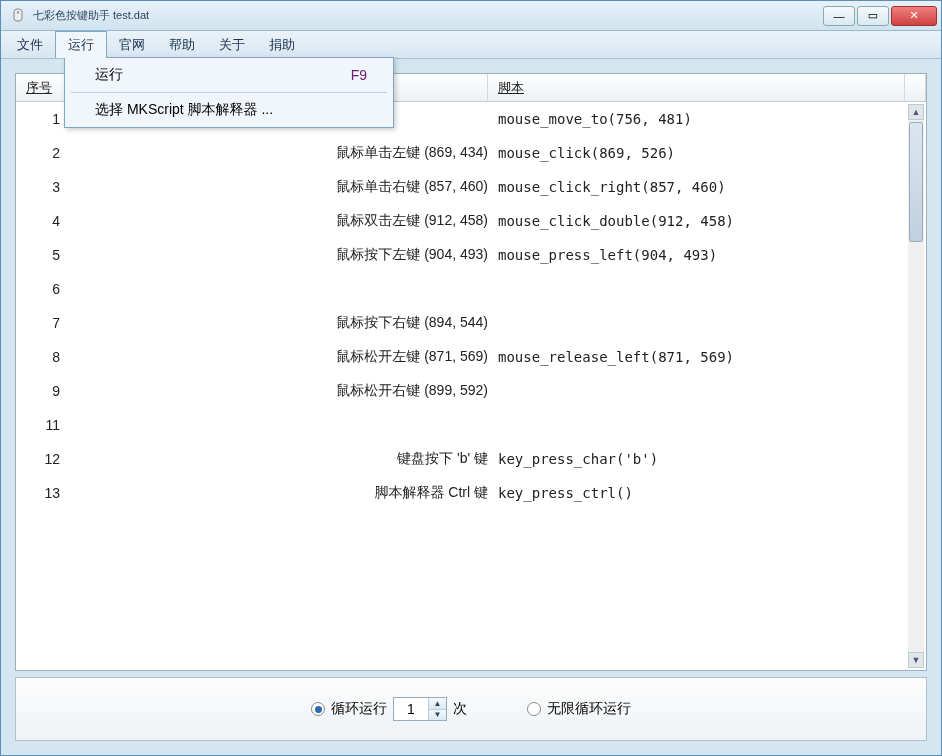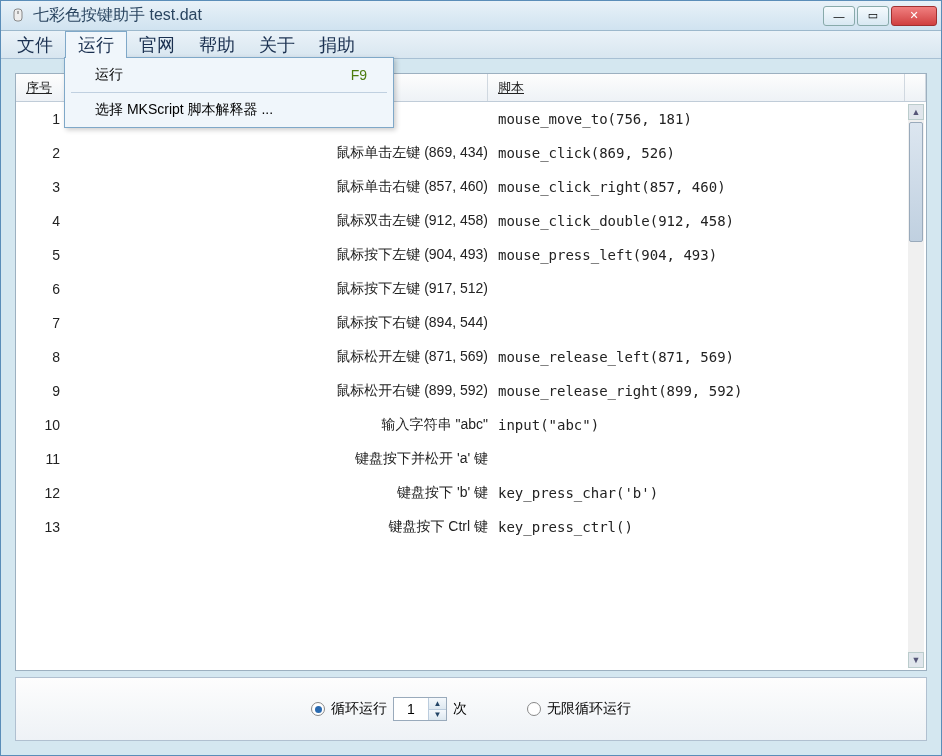--- a/index.html
+++ b/index.html
@@ -2,32 +2,32 @@
 <html><head>
 <meta charset="utf-8">
 <style>
 * { box-sizing: border-box; margin: 0; padding: 0; }
 body { font-family: "Microsoft YaHei", SimSun, sans-serif; font-size: 13px; background: #d4e7f0; overflow: hidden; width: 942px; height: 756px; }
 
 .window { width: 942px; height: 756px; background: #d4e7f0; border: 1px solid #5a8db8; display: flex; flex-direction: column; }
 
 .titlebar { height: 30px; background: linear-gradient(#e8f1f8, #d0e3f0); display: flex; align-items: center; padding: 0 4px; border-bottom: 1px solid #9cb8cc; }
 .titlebar-icon { width: 16px; height: 16px; margin: 0 6px; }
-.titlebar-text { flex: 1; color: #2a4560; font-size: 16px; }
+.titlebar-text { flex: 1; color: #2a4560; font-size: 11px; }
 .win-controls { display: flex; gap: 2px; }
 .win-btn { width: 32px; height: 20px; border: 1px solid #8aa; border-radius: 3px; background: linear-gradient(#f5fafd,#d8e8f2); display: flex; align-items: center; justify-content: center; font-size: 11px; cursor: pointer; }
 .win-btn.close { background: linear-gradient(#f08080,#d04040); color: white; border-color: #a03030; width: 46px; }
 
-.menubar { height: 28px; background: linear-gradient(#eaf2f8,#d8e6f0); display: flex; align-items: stretch; padding: 0 4px; border-bottom: 1px solid #a8c0d4; color: #1a3050; font-size: 18px; }
+.menubar { height: 28px; background: linear-gradient(#eaf2f8,#d8e6f0); display: flex; align-items: stretch; padding: 0 4px; border-bottom: 1px solid #a8c0d4; color: #1a3050; font-size: 13px; }
 .menu-item { padding: 0 12px; display: flex; align-items: center; cursor: pointer; }
 .menu-item.open { background: #f0f6fb; border: 1px solid #7fa8c8; border-bottom: none; position: relative; z-index: 11; }
 
 .dropdown { position: absolute; top: 57px; left: 64px; width: 330px; background: #f0f6fb; border: 1px solid #7fa8c8; box-shadow: 2px 2px 5px rgba(0,0,0,0.2); z-index: 10; padding: 2px; }
 .dropdown-item { height: 30px; display: flex; align-items: center; padding: 0 24px 0 28px; cursor: pointer; font-size: 14px; }
-.dropdown-shortcut { margin-left: auto; color: #4d7c0f; }
+.dropdown-shortcut { margin-left: auto; color: #701a75; }
 .dropdown-sep { height: 1px; background: #c0d0e0; margin: 2px 4px; }
 
 .content { flex: 1; padding: 14px; display: flex; flex-direction: column; }
 .table-wrap { flex: 1; background: white; border: 1px solid #9cb0c0; position: relative; overflow: hidden; }
 .table-head { display: flex; height: 28px; background: linear-gradient(#fdfdfd,#eef2f6); border-bottom: 1px solid #c0ccd8; font-weight: normal; color: #222; }
 .table-head .col { border-right: 1px solid #d0d8e0; padding: 0 10px; display: flex; align-items: center; text-decoration: underline; }
 .table-body { overflow-y: auto; height: calc(100% - 28px); }
 .trow { display: flex; height: 34px; align-items: center; color: #222; font-size: 14px; }
 .trow:nth-child(odd){ background:#fff; }
 .trow:nth-child(even){ background:#fff; }
@@ -96,21 +96,21 @@
       <div class="table-head">
         <div class="col col-idx" style="text-align:left;">序号</div>
         <div class="col col-action"></div>
         <div class="col col-script">脚本</div>
         <div class="col col-scroll"></div>
       </div>
       <div class="table-body" id="tbody">
           <div class="trow">
             <div class="col-idx">1</div>
             <div class="col-action"></div>
-            <div class="col-script">mouse_move_to(756, 181)</div>
+            <div class="col-script">mouse_move_to(756, 481)</div>
           </div>
           <div class="trow">
             <div class="col-idx">2</div>
             <div class="col-action">鼠标单击左键 (869, 434)</div>
             <div class="col-script">mouse_click(869, 526)</div>
           </div>
           <div class="trow">
             <div class="col-idx">3</div>
             <div class="col-action">鼠标单击右键 (857, 460)</div>
             <div class="col-script">mouse_click_right(857, 460)</div>
@@ -120,53 +120,45 @@
             <div class="col-action">鼠标双击左键 (912, 458)</div>
             <div class="col-script">mouse_click_double(912, 458)</div>
           </div>
           <div class="trow">
             <div class="col-idx">5</div>
             <div class="col-action">鼠标按下左键 (904, 493)</div>
             <div class="col-script">mouse_press_left(904, 493)</div>
           </div>
           <div class="trow">
             <div class="col-idx">6</div>
-            <div class="col-action">鼠标按下左键 (917, 512)</div>
           </div>
           <div class="trow">
             <div class="col-idx">7</div>
             <div class="col-action">鼠标按下右键 (894, 544)</div>
           </div>
           <div class="trow">
             <div class="col-idx">8</div>
             <div class="col-action">鼠标松开左键 (871, 569)</div>
             <div class="col-script">mouse_release_left(871, 569)</div>
           </div>
           <div class="trow">
             <div class="col-idx">9</div>
             <div class="col-action">鼠标松开右键 (899, 592)</div>
-            <div class="col-script">mouse_release_right(899, 592)</div>
-          </div>
-          <div class="trow">
-            <div class="col-idx">10</div>
-            <div class="col-action">输入字符串 "abc"</div>
-            <div class="col-script">input("abc")</div>
           </div>
           <div class="trow">
             <div class="col-idx">11</div>
-            <div class="col-action">键盘按下并松开 'a' 键</div>
           </div>
           <div class="trow">
             <div class="col-idx">12</div>
             <div class="col-action">键盘按下 'b' 键</div>
             <div class="col-script">key_press_char('b')</div>
           </div>
           <div class="trow">
             <div class="col-idx">13</div>
-            <div class="col-action">键盘按下 Ctrl 键</div>
+            <div class="col-action">脚本解释器 Ctrl 键</div>
             <div class="col-script">key_press_ctrl()</div>
           </div>
         </div>
       <div class="scrollbar">
         <div class="scroll-up">▲</div>
         <div class="scroll-thumb"></div>
         <div class="scroll-down">▼</div>
       </div>
     </div>
 

